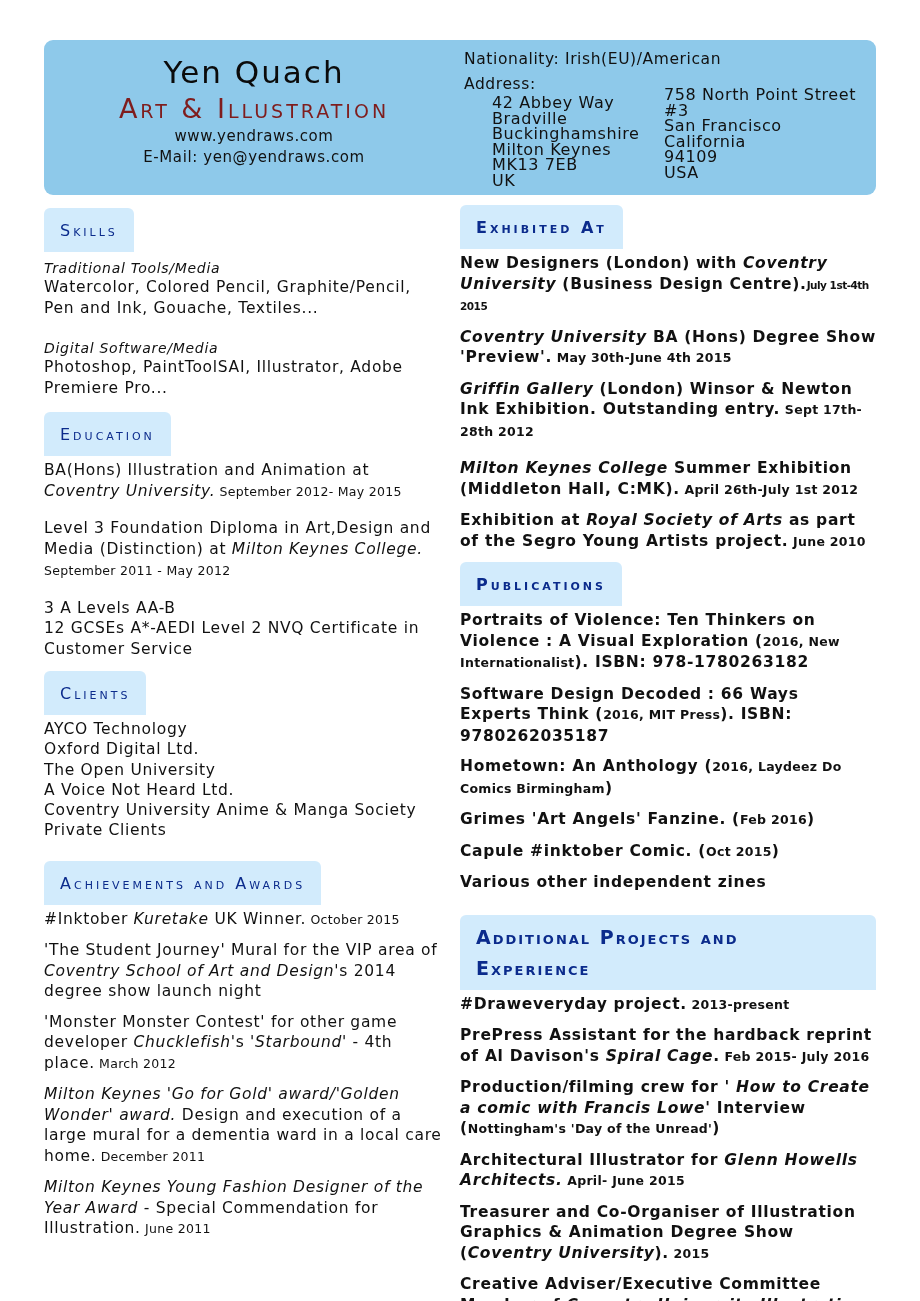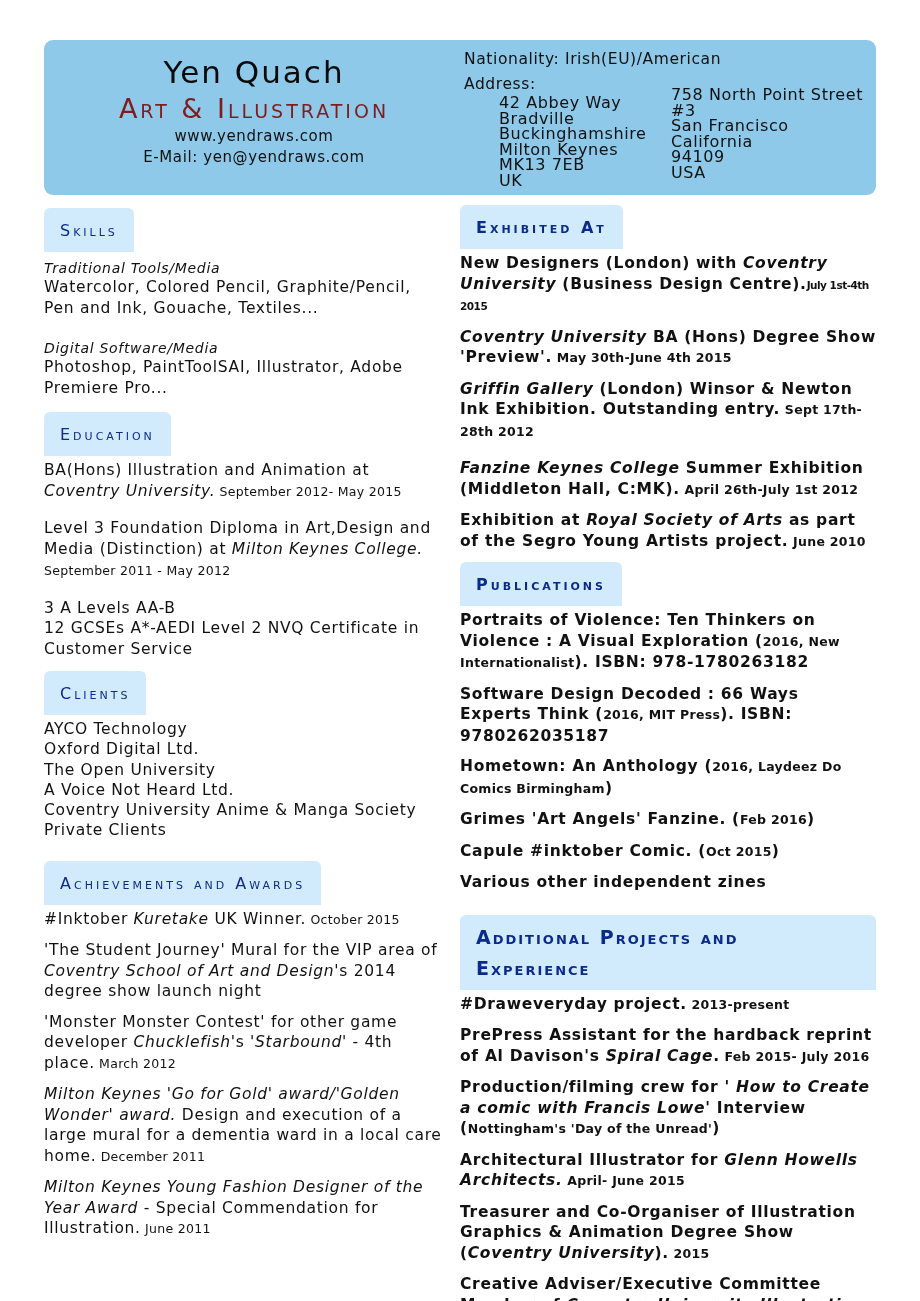--- a/index.html
+++ b/index.html
@@ -8,21 +8,21 @@
   .banner { position: absolute; left: 44px; top: 40px; width: 832px; height: 155px;
             background: #8ec9ea; border-radius: 9px; }
   .banner-left { position: absolute; left: 0; top: 12px; width: 420px; text-align: center; }
   .name { font-size: 31px; letter-spacing: 2px; color: #0b0b0b; line-height: 40px; }
   .subtitle { font-family: "DejaVu Sans", sans-serif; font-variant: small-caps; color: #7f1d1d;
               font-size: 27px; letter-spacing: 3px; line-height: 34px; font-weight: normal; }
   .contact { font-size: 15px; line-height: 21px; letter-spacing: 0.6px; }
   .banner-right { position: absolute; left: 420px; top: 8px; font-size: 15.5px; letter-spacing: 0.6px; }
   .nat { line-height: 22px; }
   .addr-label { margin-top: 3px; line-height: 22px; }
-  .addr-cols { display: flex; margin-left: 35px; }
+  .addr-cols { display: flex; margin-left: 28px; }
   .addr-col { line-height: 15.5px; font-size: 16px; }
   .addr-col.uk { width: 172px; }
   .col { position: absolute; width: 400px; font-size: 15.5px; letter-spacing: 0.7px; line-height: 20.5px; }
   .col.left { left: 44px; top: 208px; }
   .col.right { left: 460px; top: 205px; width: 416px; font-weight: bold; }
   .heading { display: inline-block; background: #d2ebfc; border-radius: 6px 6px 0 0;
              color: #0b2b8c; font-variant: small-caps; font-size: 16px; letter-spacing: 3px;
              padding: 7px 16px 6px 16px; line-height: 31px; margin-bottom: 4px; }
   .heading.wide { display: block; }
   .sub { font-style: italic; font-size: 14px; line-height: 18px; margin-top: 3px; }
@@ -129,21 +129,21 @@
     <div class="entry">
       <span>New Designers (London) with </span><em>Coventry University</em><span> (Business Design Centre).</span><span class="tiny">July 1st-4th 2015</span>
     </div>
     <div class="entry">
       <em>Coventry University</em><span> BA (Hons) Degree Show 'Preview'.</span><span class="small"> May 30th-June 4th 2015</span>
     </div>
     <div class="entry" style="margin-bottom:16px">
       <em>Griffin Gallery</em><span> (London) Winsor &amp; Newton Ink Exhibition. Outstanding entry.</span><span class="small"> Sept 17th-28th 2012</span>
     </div>
     <div class="entry">
-      <em>Fanzine Keynes College</em><span> Summer Exhibition (Middleton Hall, C:MK).</span><span class="small"> April 26th-July 1st 2012</span>
+      <em>Milton Keynes College</em><span> Summer Exhibition (Middleton Hall, C:MK).</span><span class="small"> April 26th-July 1st 2012</span>
     </div>
     <div class="entry">
       <span>Exhibition at </span><em>Royal Society of Arts</em><span> as part of the Segro Young Artists project.</span><span class="small"> June 2010</span>
     </div>
   </section>
 
   <section>
     <div class="heading">Publications</div>
     <div class="entry">
       <span>Portraits of Violence: Ten Thinkers on Violence : A Visual Exploration (</span><span class="small">2016, New Internationalist</span><span>). ISBN: 978-1780263182</span>

